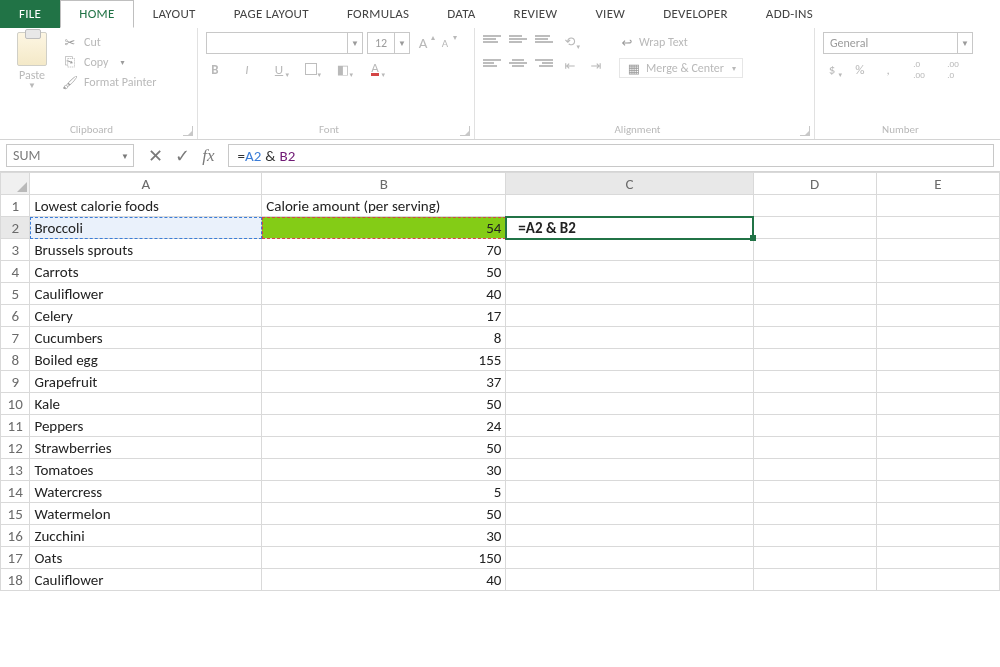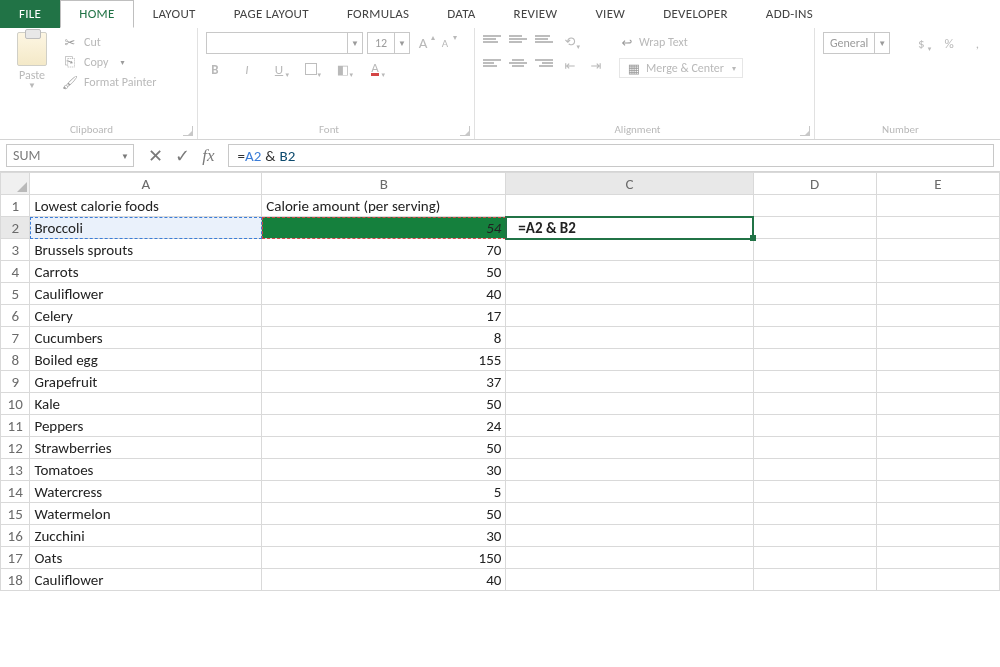--- a/index.html
+++ b/index.html
@@ -44,55 +44,55 @@
 
 .align-body { display:flex; gap:14px; }
 .acol { display:flex; flex-direction:column; gap:6px; }
 .arow { display:flex; gap:8px; align-items:center; }
 .al { width:18px; height:14px; }
 .al span { display:block; height:2px; background:#bdbdbd; margin:1px 0; }
 .txtbtn { font-size:12px; color:#b9b9b9; display:flex; align-items:center; gap:4px; }
 .mbtn { border:1px solid #e6e6e6; padding:1px 6px; }
 
 
-.num-body { display:flex; flex-direction:row; gap:22px; width:160px; }
+.num-body { display:flex; flex-direction:column; gap:6px; width:160px; }
 .numrow { display:flex; gap:10px; align-items:center; }
 
 
 .fbar { display:flex; height:32px; border-bottom:1px solid #d4d4d4; align-items:stretch; }
 .namebox { width:128px; border:1px solid #c8c8c8; margin:4px 0 4px 6px; display:flex; align-items:center; padding:0 6px; font-size:14px; color:#7a7a7a; position:relative; }
 .namebox .car { position:absolute; right:4px; font-size:8px; color:#7a7a7a; }
 .fbtns { display:flex; align-items:center; gap:12px; padding:0 14px; font-size:18px; color:#7a7a7a; }
 .fx { font-style:italic; font-family:"Times New Roman",serif; font-size:17px; color:#7a7a7a; }
 .finput { flex:1; border:1px solid #c8c8c8; margin:4px 6px 4px 0; display:flex; align-items:center; padding:0 8px; font-size:15px; }
 .finput .eq { color:#333; }
 .finput .refA { color:#3b7dd8; }
 .finput .amp { color:#333; margin:0 4px; }
-.finput .refB { color:#0c4a6e; }
+.finput .refB { color:#701a75; }
 
 
 .grid { overflow:auto; }
 table.sheet { border-collapse:collapse; table-layout:fixed; }
 .sheet th,.sheet td { border:1px solid #d9d9d9; font-size:15px; font-weight:400; height:22px; }
 .sheet thead th { background:#fff; color:#6b6b6b; text-align:center; font-weight:400; }
 .corner { width:30px; background:#f0f0f0 !important; position:relative; }
 .corner::after { content:""; position:absolute; right:2px; bottom:2px; width:0; height:0; border:5px solid transparent; border-right-color:#b9b9b9; border-bottom-color:#b9b9b9; }
 .rowh { width:30px; text-align:center; color:#6b6b6b; background:#fff; }
 .cA { width:238px; }
 .cB { width:252px; }
 .cC { width:256px; }
 .cD { width:128px; }
 .cE { width:128px; }
 .sheet td { padding:0 4px; color:#222; }
 .num { text-align:right; }
 .hdr { font-weight:700;margin-left:48px; }
 
 
 td.refA { background:#eaf1fb; outline:1px dashed #3b7dd8; outline-offset:-1px; }
-td.refB { background:#15803d; outline:1px dashed #d64545; outline-offset:-1px;font-style:italic; }
+td.refB { background:#84cc16; outline:1px dashed #d64545; outline-offset:-1px; }
 td.editing { outline:2px solid #217346; outline-offset:-1px; font-weight:700; position:relative;padding-left:12px; }
 td.editing::after { content:""; position:absolute; right:-3px; bottom:-3px; width:6px; height:6px; background:#217346; }
 th.colC { background:#e8e8e8 !important; }
 th.row2 { background:#e8e8e8 !important; }
 </style>
 </head>
 <body>
 
 <div class="tabs">
   <div class="tab file">FILE</div>

